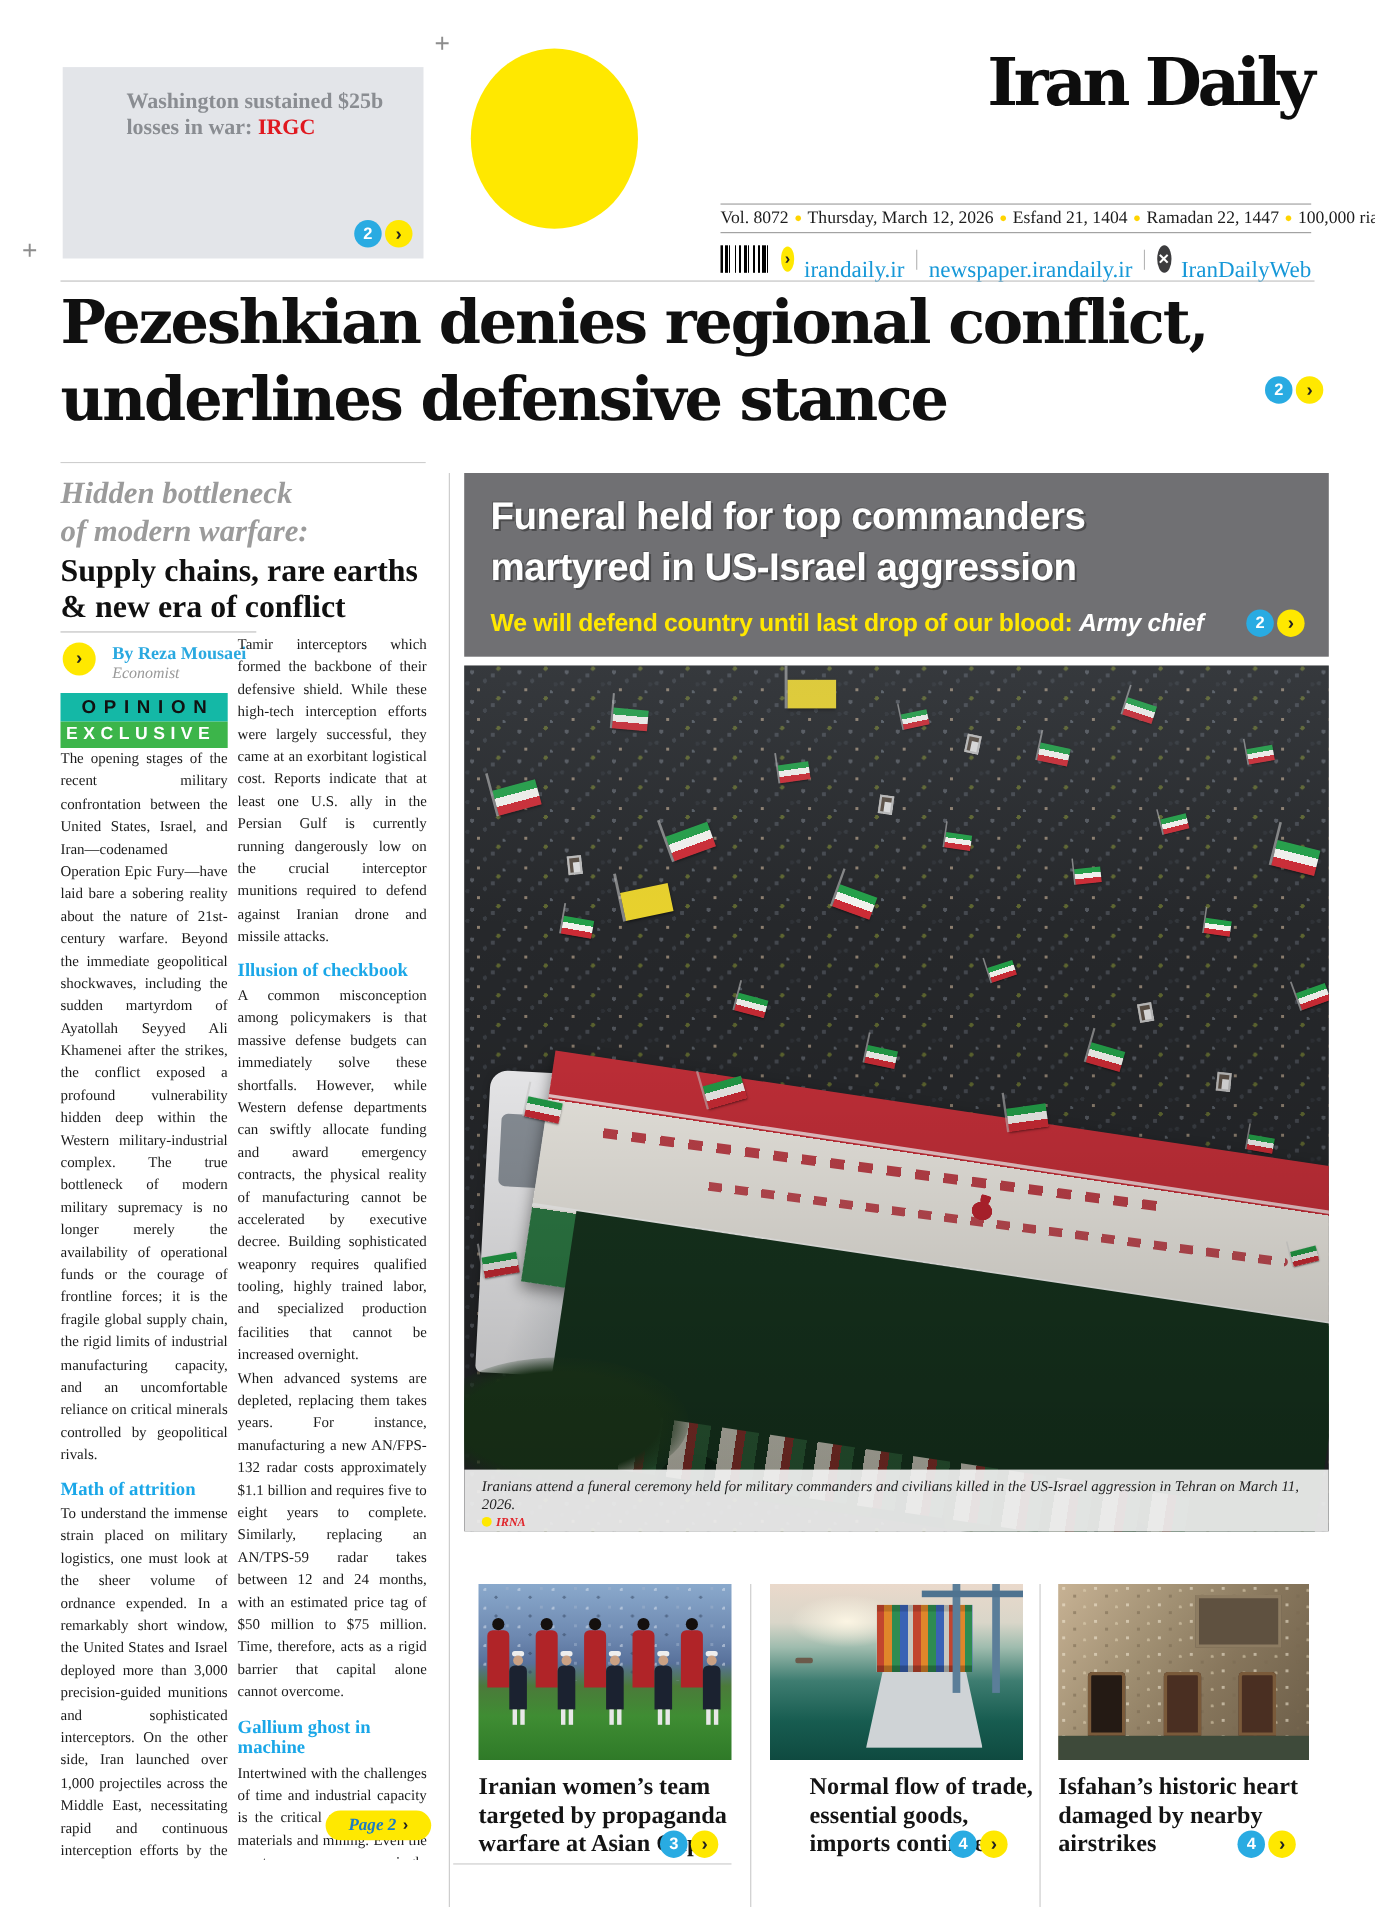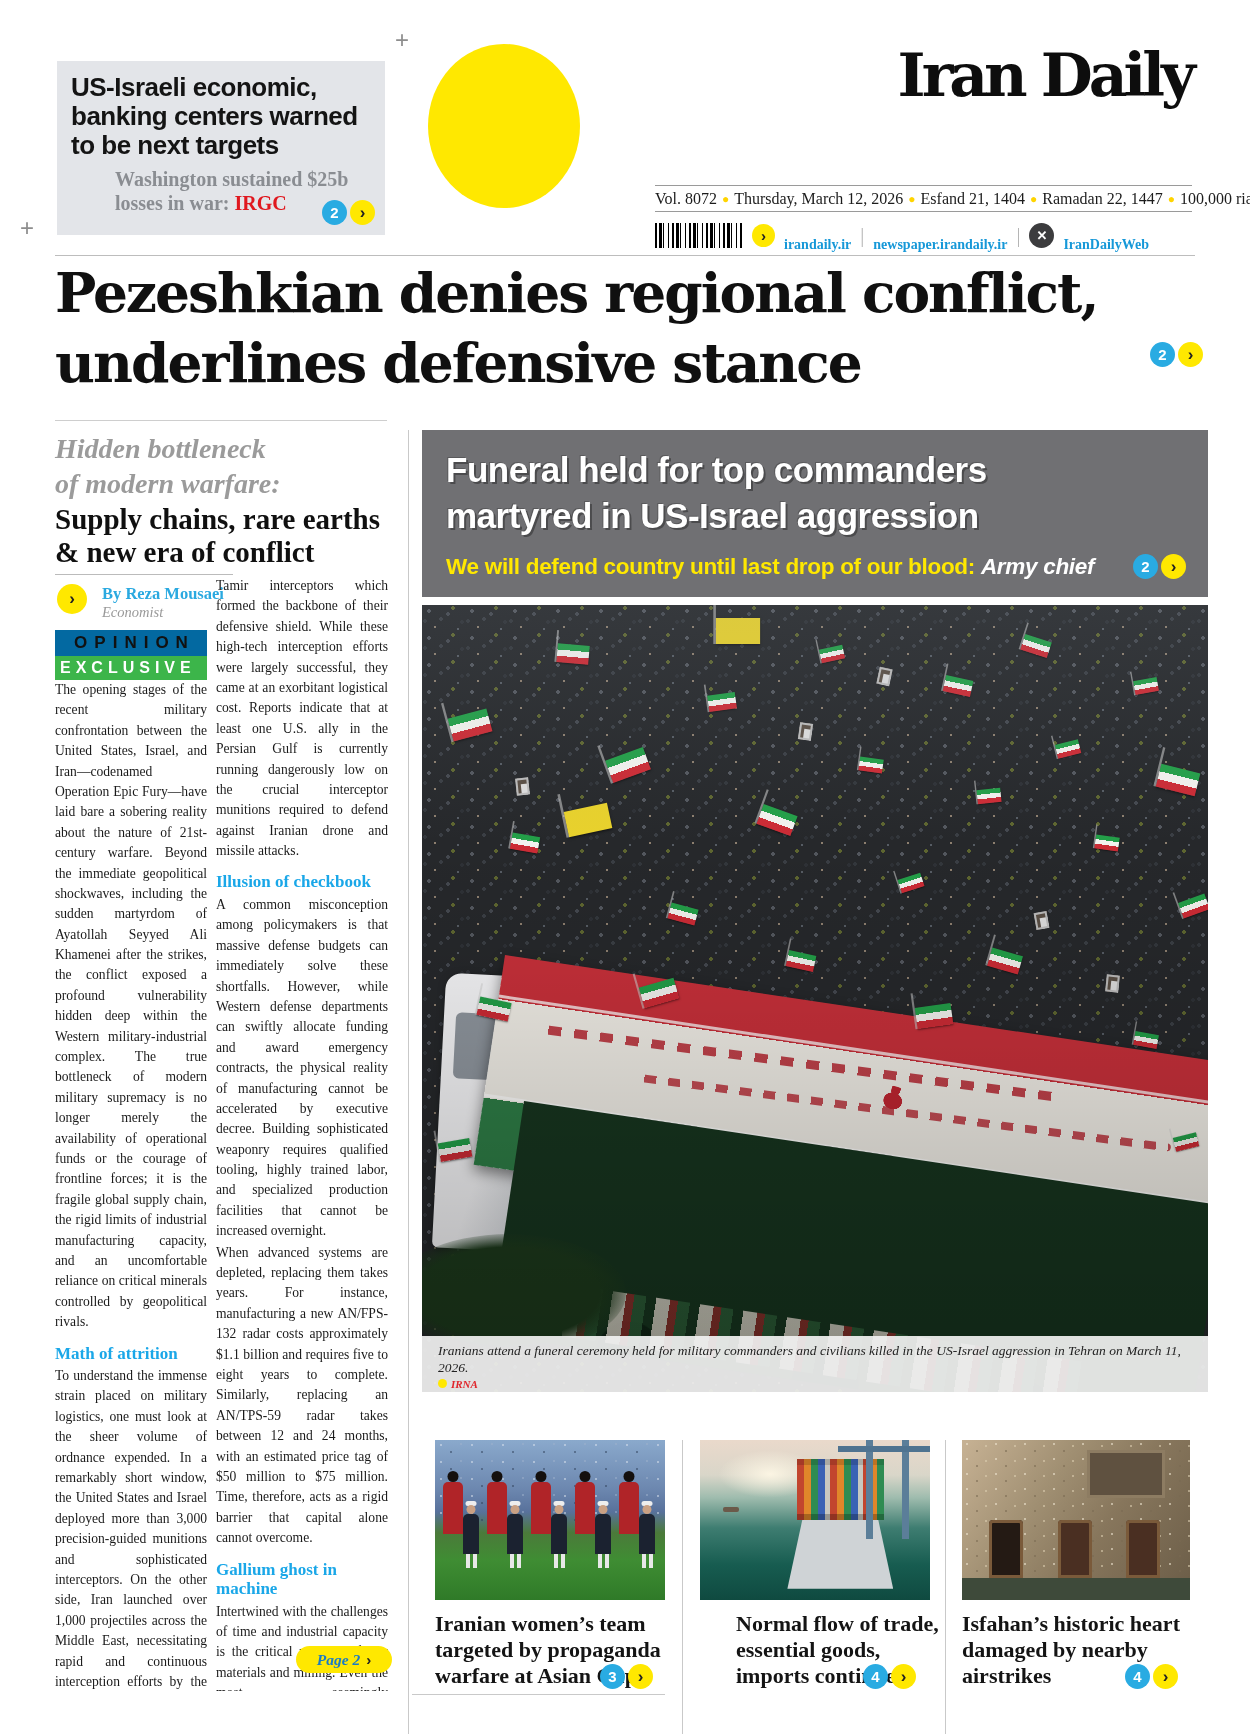--- a/index.html
+++ b/index.html
@@ -29,41 +29,41 @@
   .mast-title{left:600px;top:30px;width:592px;text-align:right;font-family:"DejaVu Serif",serif;
               font-weight:bold;font-size:60px;letter-spacing:-4px;color:#0d0d0d;line-height:1.5;}
   .rule{background:#9a9a9a;height:1px;}
   .dateline{left:655px;top:190px;width:537px;font-size:16px;color:#1c1c1c;white-space:nowrap;}
   .ydot{color:#ffd400;font-size:12px;margin:0 5px;vertical-align:1px;}
   .webrow{left:655px;top:219px;width:537px;height:32px;display:flex;align-items:center;gap:9px;}
   .barcode{width:88px;height:25px;background:
      repeating-linear-gradient(90deg,#000 0 2px,#fff 2px 4px,#000 4px 7px,#fff 7px 8px,#000 8px 9px,#fff 9px 13px,#000 13px 14px,#fff 14px 17px);}
   .chev-circle{width:23px;height:23px;border-radius:50%;background:#ffe800;color:#222;font-weight:bold;
       font-family:"Liberation Sans",sans-serif;font-size:15px;display:flex;align-items:center;justify-content:center;}
-  .weblink{color:#1698d8;font-weight:bold;font-size:14px;margin-top:20px;}
+  .weblink{color:#1698d8;font-weight:normal;font-size:21px;margin-top:20px;}
   .websep{color:#b5b5b5;font-size:20px;font-weight:300;}
   .xcircle{width:25px;height:25px;border-radius:50%;background:#3c3c3e;color:#fff;font-weight:bold;
       font-family:"Liberation Sans",sans-serif;font-size:13px;display:flex;align-items:center;justify-content:center;}
 
   
   .lead-hl{left:55px;top:258px;width:1120px;font-family:"DejaVu Serif",serif;font-weight:bold;
            font-size:55px;line-height:1.27;letter-spacing:-2px;color:#101010;white-space:pre-line;}
   .lead-badges{left:1150px;top:342px;}
 
   
   .kicker-rule{left:55px;top:420px;width:332px;}
   .kicker{left:55px;top:431px;font-size:28px;line-height:1.25;font-weight:bold;font-style:italic;
           color:#9b9b9b;white-space:pre-line;}
   .op-title{left:55px;top:503px;font-size:29px;line-height:1.15;font-weight:bold;color:#101010;white-space:pre-line;}
   .byline-rule{left:55px;top:574px;width:178px;background:#bbb;}
   .byline-chev{left:57px;top:584px;width:30px;height:30px;font-size:17px;}
   .byline-name{left:102px;top:584px;font-size:16.5px;font-weight:bold;color:#2aa9e0;}
   .byline-role{left:102px;top:604px;font-size:14.5px;font-style:italic;color:#999;}
   .op-badge{left:55px;top:630px;width:152px;font-family:"Liberation Sans",sans-serif;font-weight:bold;text-align:center;}
-  .op-badge-top{background:#0369a1;color:#111;font-size:17px;letter-spacing:7px;padding:3px 0 3px 7px;}
+  .op-badge-top{background:#14b8a6;color:#111;font-size:17px;letter-spacing:7px;padding:3px 0 3px 7px;}
   .op-badge-bottom{background:#3cb54a;color:#fff;font-size:16px;letter-spacing:5px;padding:3px 16px 3px 5px;}
 
   .acol{text-align:justify;font-size:13.6px;line-height:1.5;color:#1a1a1a;}
   .acol1{left:55px;top:680px;width:152px;height:1010px;overflow:hidden;}
   .acol2{left:216px;top:576px;width:172px;height:1115px;overflow:hidden;}
   .apara{margin:0 0 1px 0;}
   .asub{font-weight:bold;font-size:17px;line-height:1.15;color:#1aa7e8;margin:11px 0 3px 0;white-space:pre-line;text-align:left;}
   .page-pill{left:296px;top:1646px;width:96px;height:27px;border-radius:14px;background:#ffe800;
       display:flex;align-items:center;justify-content:center;gap:6px;}
   .page-pill-label{color:#1a7bc4;font-weight:bold;font-style:italic;font-size:15.5px;}
@@ -185,23 +185,20 @@
 </style>
 </head>
 <body>
 
 <div class="page">
 
   <div class="abs cross" style="left:395px;top:26px;">+</div>
   <div class="abs cross" style="left:20px;top:214px;">+</div>
 
   <div class="abs teaser">
-    <div class="teaser-hl">US-Israeli economic,
-banking centers warned
-to be next targets</div>
     <div class="teaser-sub">
       <span>Washington sustained $25b</span><br>
       <span>losses in war: </span><span class="teaser-accent">IRGC</span>
     </div>
     <div class="abs badge-pair teaser-badges">
       <span class="badge-blue">2</span>
       <span class="badge-yellow">›</span>
     </div>
   </div>
 

